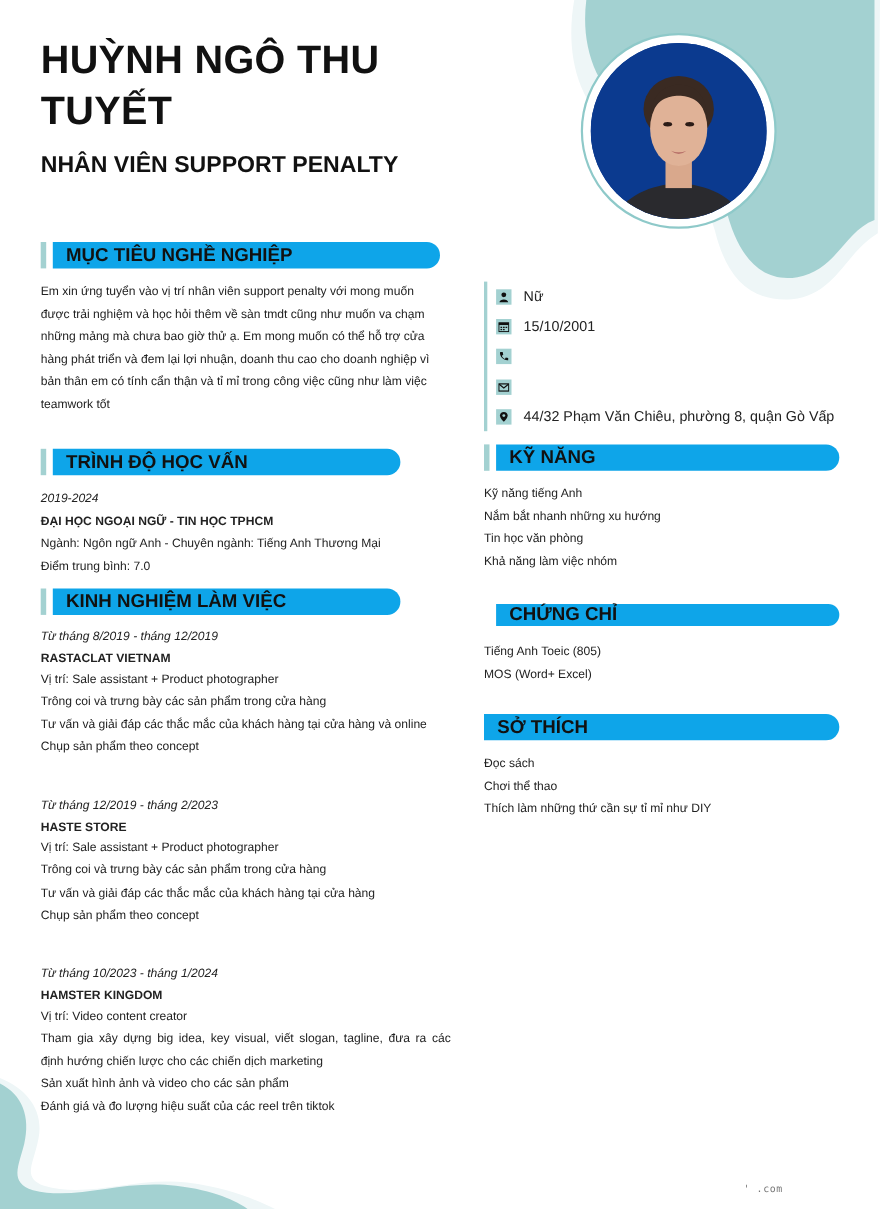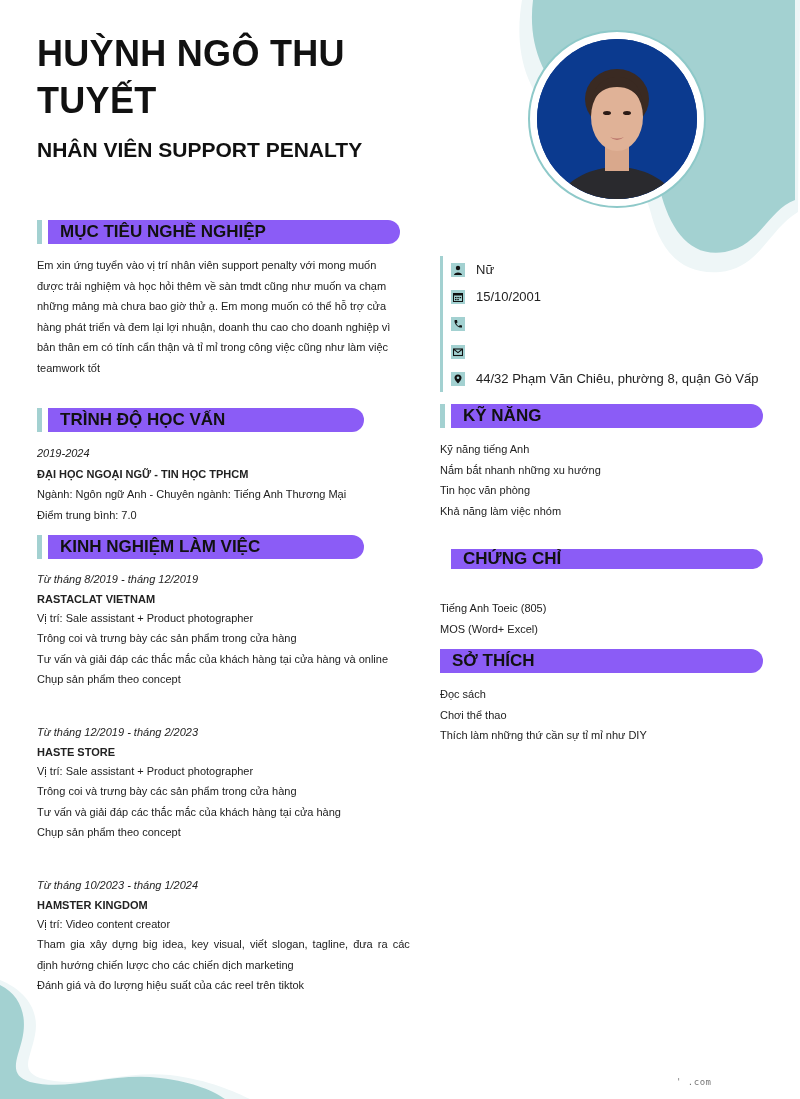--- a/index.html
+++ b/index.html
@@ -9,21 +9,21 @@
   .bg-shape { position: absolute; left: 0; top: 0; width: 800px; height: 1099px; pointer-events: none; }
 
   .name { position: absolute; left: 37px; top: 30px; width: 400px; font-size: 36px; line-height: 47px; font-weight: 700; color: #111; letter-spacing: 0.3px; }
   .job-title { position: absolute; left: 37px; top: 138px; font-size: 21px; font-weight: 700; color: #111; }
 
   .avatar-ring { position: absolute; left: 528px; top: 30px; width: 178px; height: 178px; border-radius: 50%; background: #ffffff; border: 2px solid #8ec9c9; display: flex; align-items: center; justify-content: center; }
   .avatar { width: 160px; height: 160px; border-radius: 50%; overflow: hidden; background: #0b3a8f; position: relative; }
 
   .sec-head { position: absolute; height: 24px; display: flex; align-items: stretch; }
   .sec-head .tick { width: 5px; background: #a3d1d1; margin-right: 6px; }
-  .sec-head .bar { flex: 1; background: #8b5cf6; border-radius: 0 12px 12px 0; display: flex; align-items: center; padding-left: 12px; font-size: 17px; font-weight: 700; color: #111; }
+  .sec-head .bar { flex: 1; background: #0ea5e9; border-radius: 0 12px 12px 0; display: flex; align-items: center; padding-left: 12px; font-size: 17px; font-weight: 700; color: #111; }
 
   .para { position: absolute; font-size: 11px; line-height: 20.8px; color: #222; }
   .line { font-size: 11px; line-height: 20.5px; color: #222; white-space: nowrap; }
   .italic { font-style: italic; }
   .bold { font-weight: 700; }
   .block { position: absolute; }
 
   .contact { position: absolute; left: 440px; top: 256px; border-left: 3px solid #a3d1d1; padding-left: 8px; }
   .contact-row { display: flex; align-items: center; height: 27.3px; font-size: 13px; color: #222; }
   .contact-icon { width: 14px; height: 14px; background: #a3d1d1; margin-right: 11px; display: flex; align-items: center; justify-content: center; }
@@ -162,39 +162,40 @@
   <div class="line">Tư vấn và giải đáp các thắc mắc của khách hàng tại cửa hàng</div>
   <div class="line">Chụp sản phẩm theo concept</div>
 </div>
 
 <div class="block" style="left:37px; top:875px;">
   <div class="line italic">Từ tháng 10/2023 - tháng 1/2024</div>
   <div class="line bold" style="line-height:18px;">HAMSTER KINGDOM</div>
   <div class="line">Vị trí: Video content creator</div>
   <div class="line" style="word-spacing:2px;">Tham gia xây dựng big idea, key visual, viết slogan, tagline, đưa ra các</div>
   <div class="line">định hướng chiến lược cho các chiến dịch marketing</div>
+  <div class="line">Sản xuất hình ảnh và video cho các sản phẩm</div>
   <div class="line">Đánh giá và đo lượng hiệu suất của các reel trên tiktok</div>
 </div>
 
 <div class="sec-head" style="left:440px; top:404px; width:323px;">
   <div class="tick"></div>
   <div class="bar">KỸ NĂNG</div>
 </div>
 <div class="block" style="left:440px; top:439px;">
   <div class="line">Kỹ năng tiếng Anh</div>
   <div class="line">Nắm bắt nhanh những xu hướng</div>
   <div class="line">Tin học văn phòng</div>
   <div class="line">Khả năng làm việc nhóm</div>
 </div>
 
 <div class="sec-head" style="left:440px; top:547px; width:323px;align-items:center;">
   <div class="tick"></div>
   <div class="bar">CHỨNG CHỈ</div>
 </div>
-<div class="block" style="left:440px; top:582px;margin-top:16px;">
+<div class="block" style="left:440px; top:582px;">
   <div class="line">Tiếng Anh Toeic (805)</div>
   <div class="line">MOS (Word+ Excel)</div>
 </div>
 
 <div class="sec-head" style="left:440px; top:649px; width:323px;flex-direction:column;">
   <div class="tick"></div>
   <div class="bar">SỞ THÍCH</div>
 </div>
 <div class="block" style="left:440px; top:684px;">
   <div class="line">Đọc sách</div>

